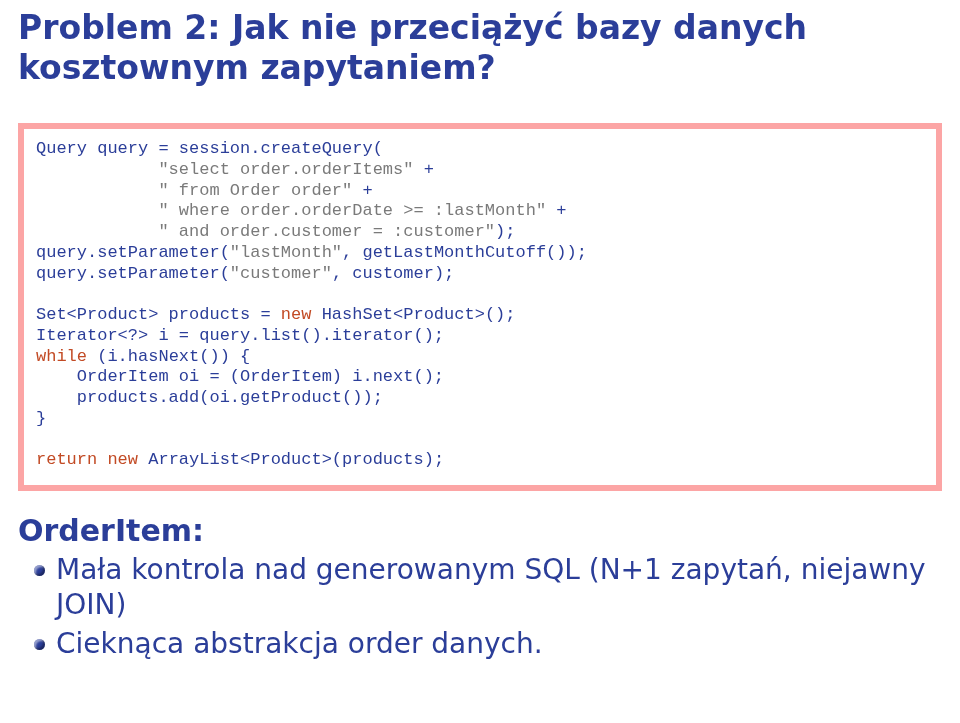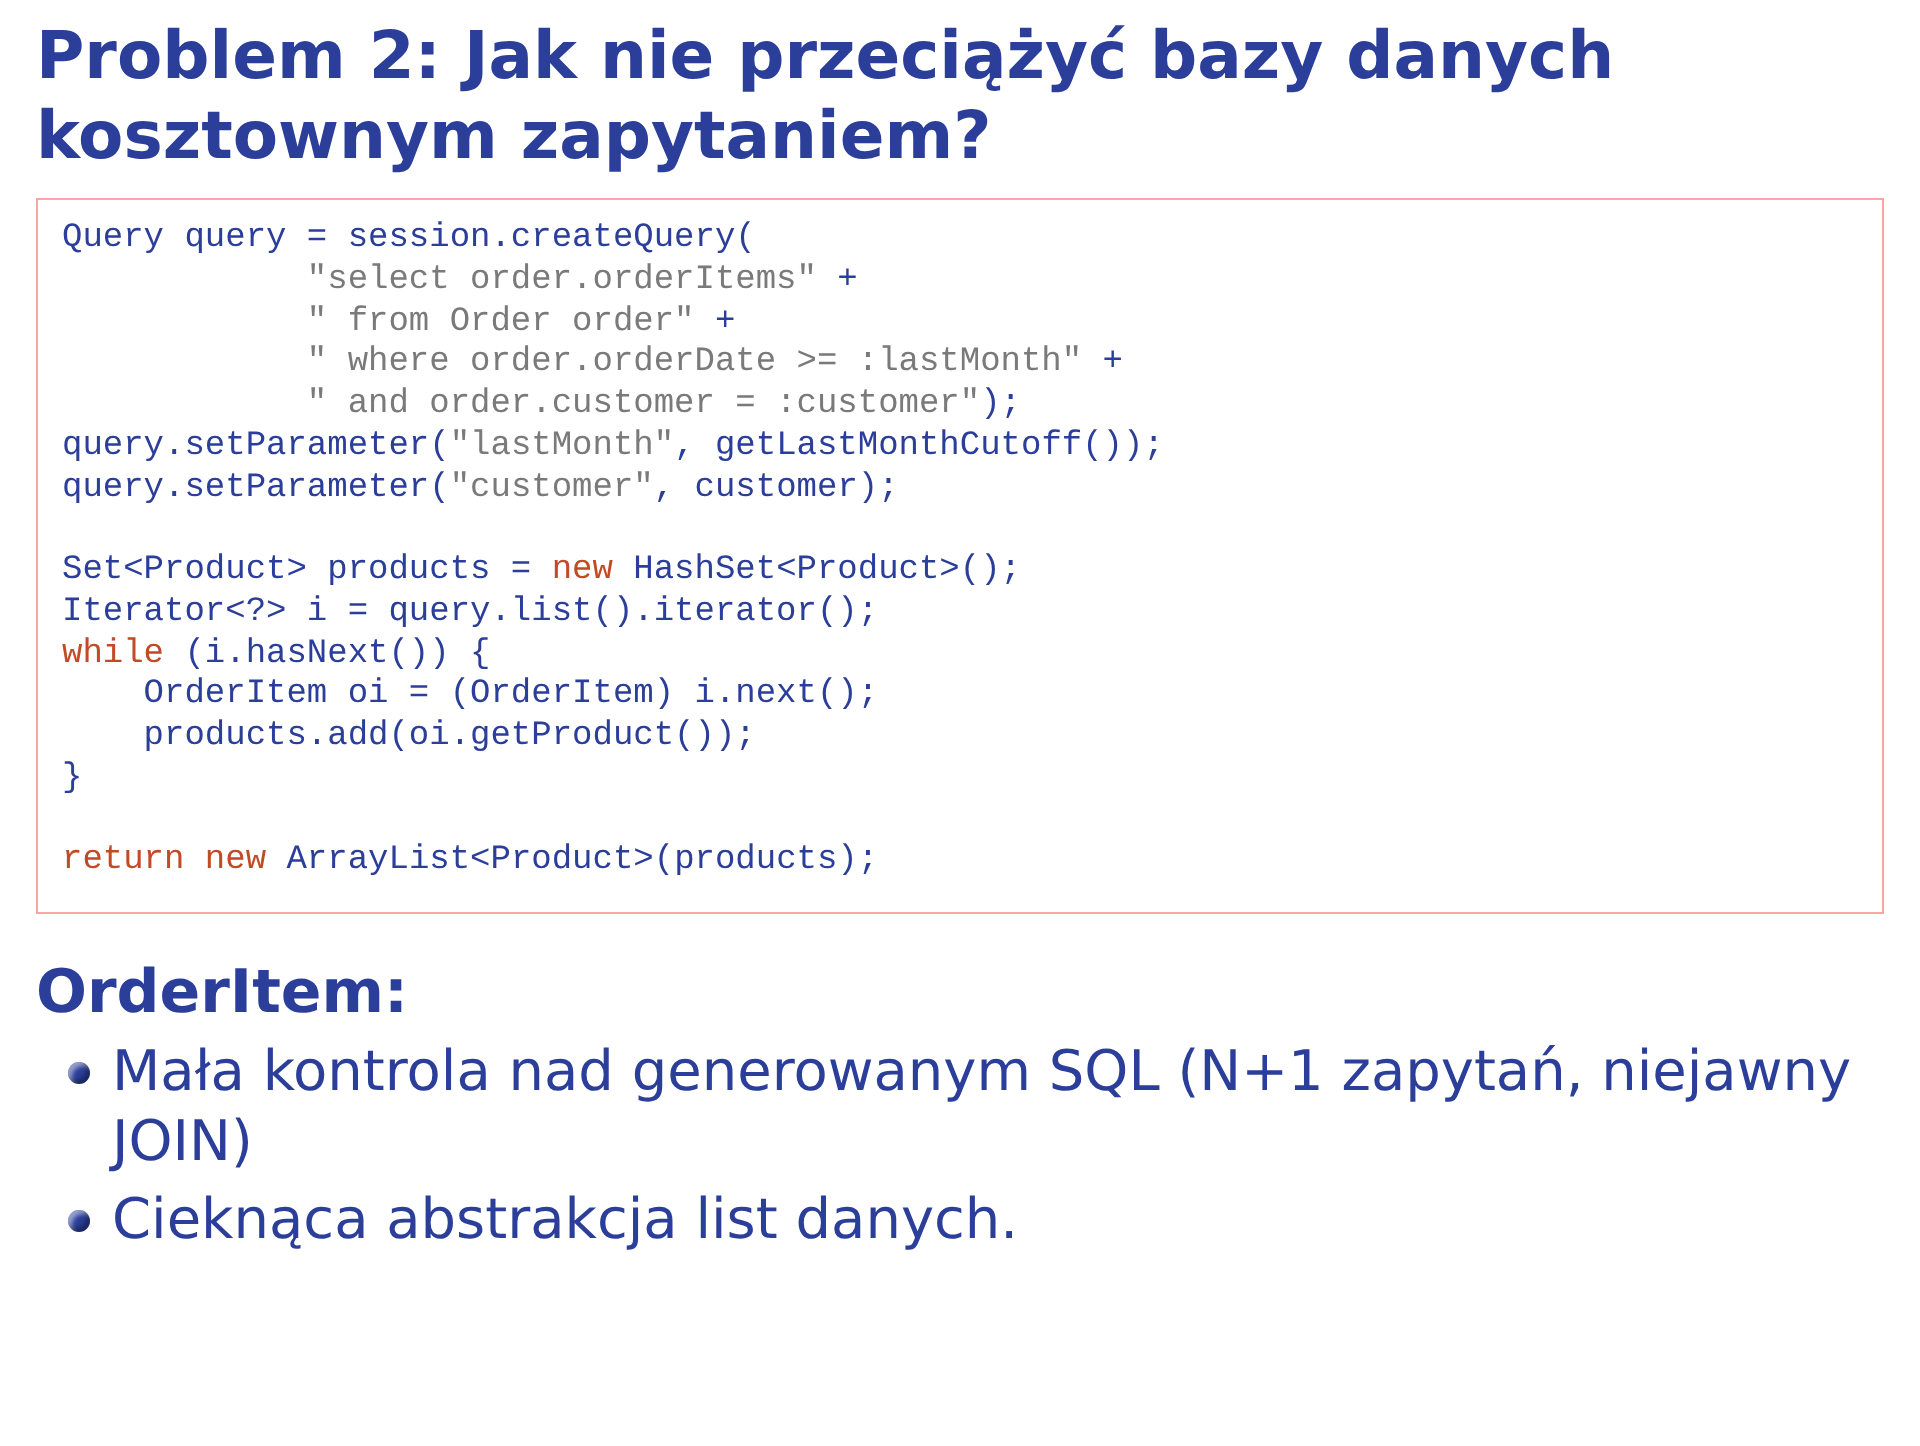--- a/index.html
+++ b/index.html
@@ -3,28 +3,28 @@
 <meta charset="utf-8">
 <style>
   body {
     margin: 0;
     padding: 8px 18px 18px 18px;
     font-family: "Trebuchet MS", "DejaVu Sans", sans-serif;
     background: #fff;
     width: 924px;
   }
   h1.title {
-    margin: 0 0 12px 0;
+    margin: 0 0 36px 0;
     font-weight: 700;
     font-size: 33px;
     line-height: 1.2;
     color: #2b3e99;
   }
   pre.code {
-    border: 1px solid #fca5a5;
+    border: 6px solid #fca5a5;
     padding: 10px 12px 14px 12px;
     margin: 0 0 22px 0;
     font-family: "Courier New", monospace;
     font-size: 17px;
     line-height: 1.22;
     white-space: pre;
     color: #2b3e99;
   }
   pre.code .kw { color: #c24a24; } 
   pre.code .str { color: #7a7a7a; } 
@@ -76,14 +76,14 @@
 <span class="kw">while</span><span> (i.hasNext()) {</span>
 <span>    OrderItem oi = (OrderItem) i.next();</span>
 <span>    products.add(oi.getProduct());</span>
 <span>}</span>
 
 <span class="kw">return</span><span> </span><span class="kw">new</span><span> ArrayList&lt;Product&gt;(products);</span></pre>
 
 <h2 class="subhead">OrderItem:</h2>
 <ul class="bullets">
   <li>Mała kontrola nad generowanym SQL (N+1 zapytań, niejawny JOIN)</li>
-  <li>Cieknąca abstrakcja list danych.</li>
+  <li>Cieknąca abstrakcja order danych.</li>
 </ul>
 
 </body></html>

